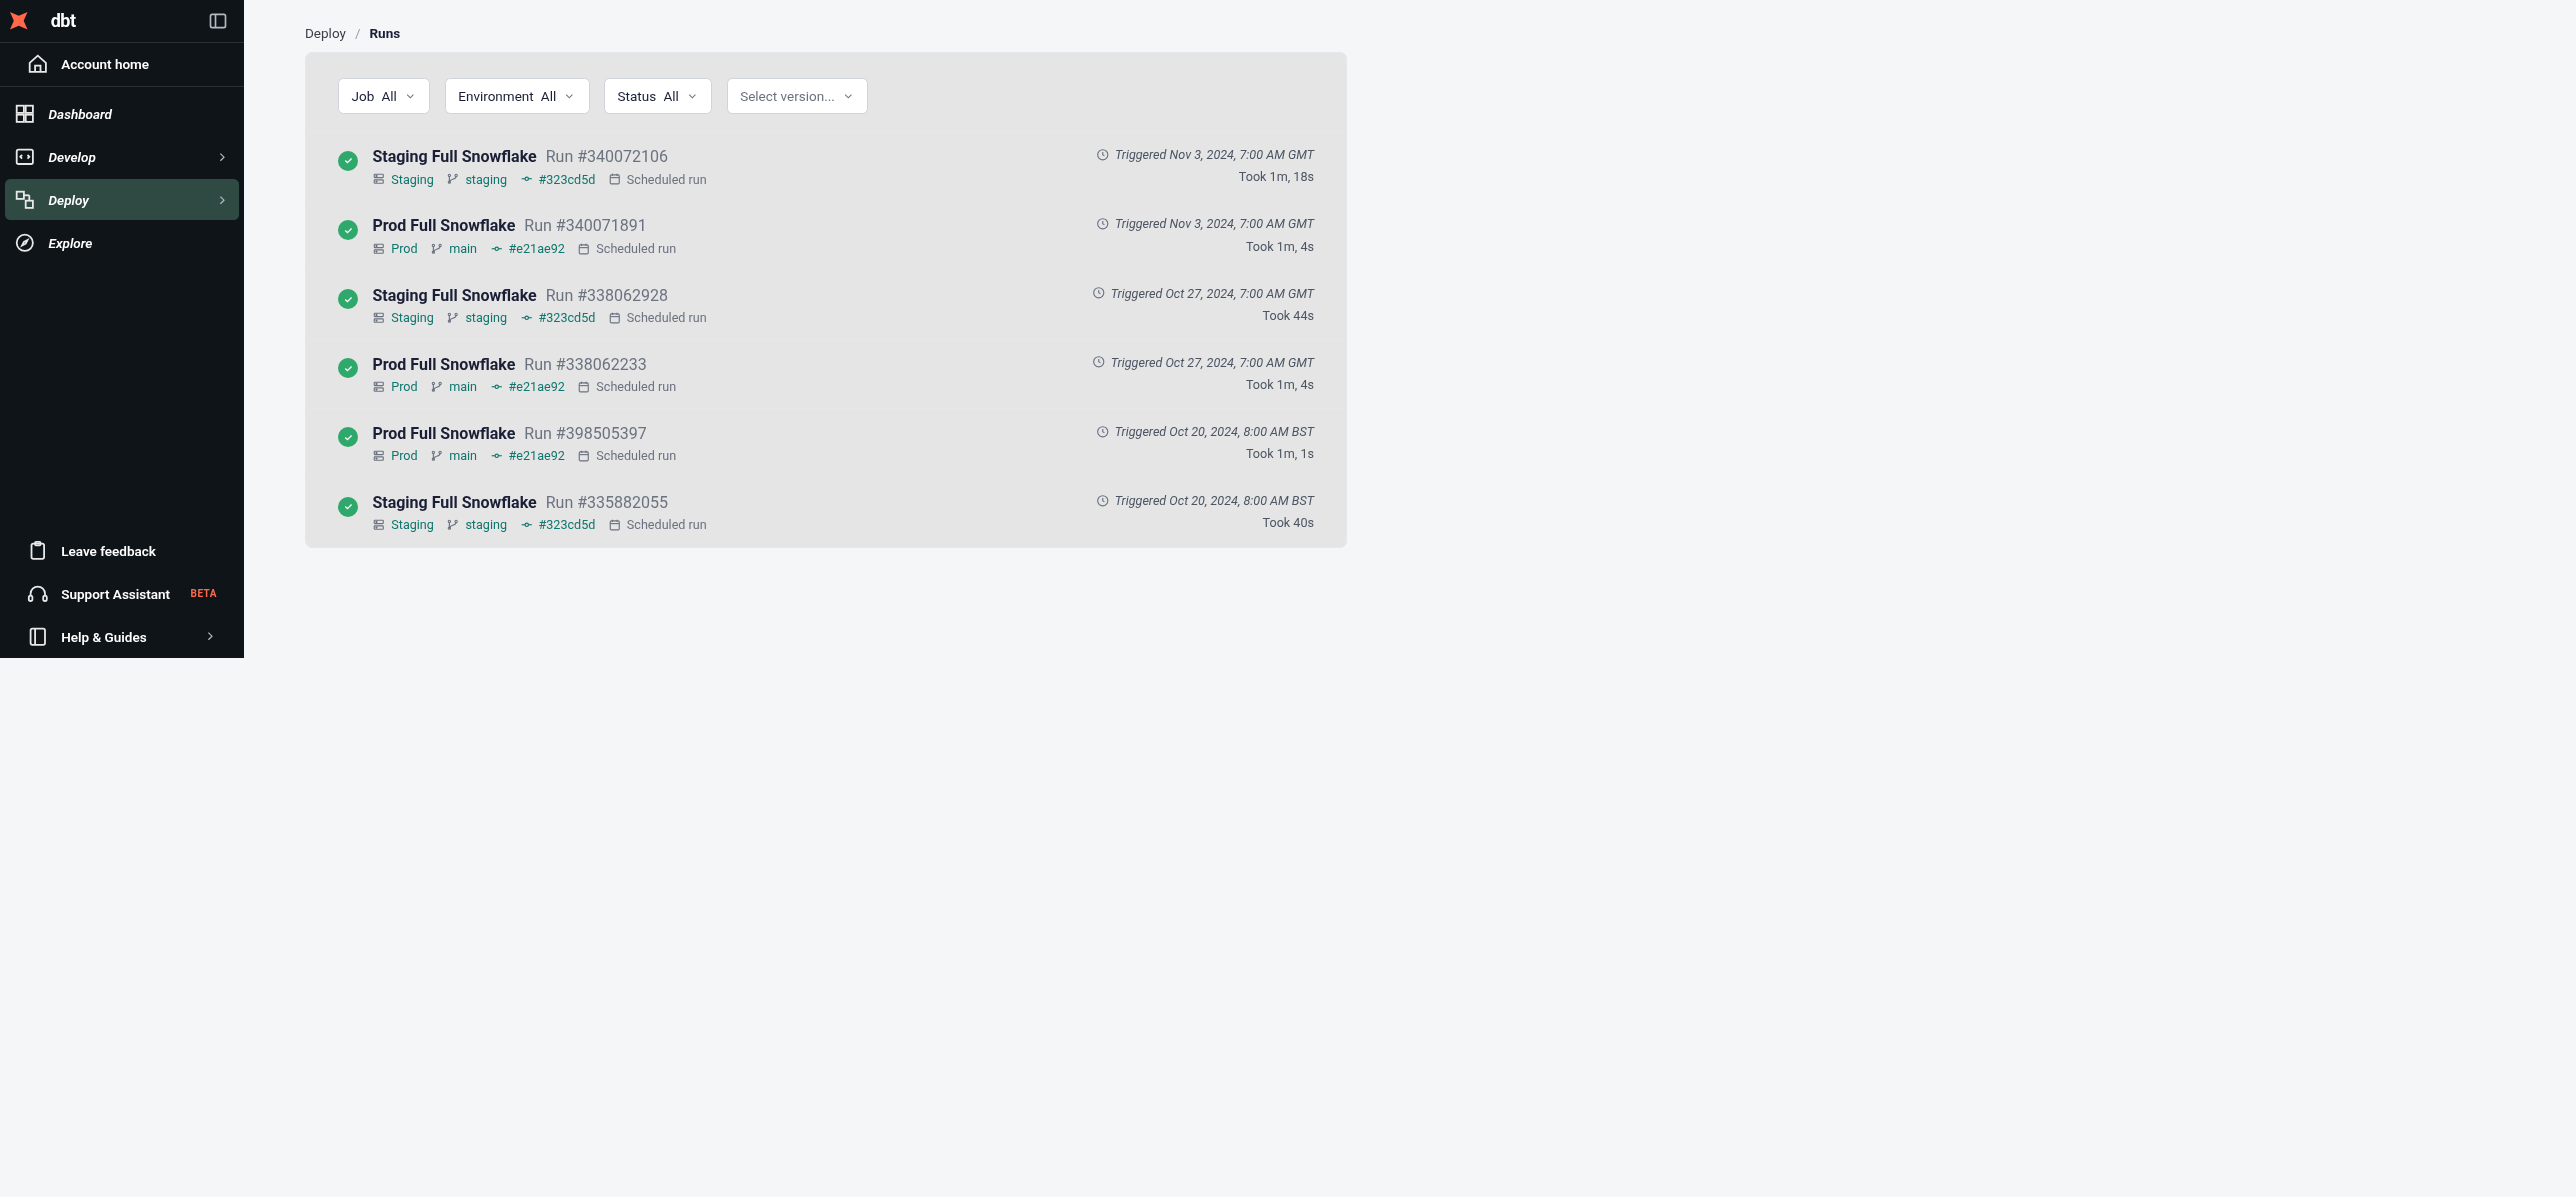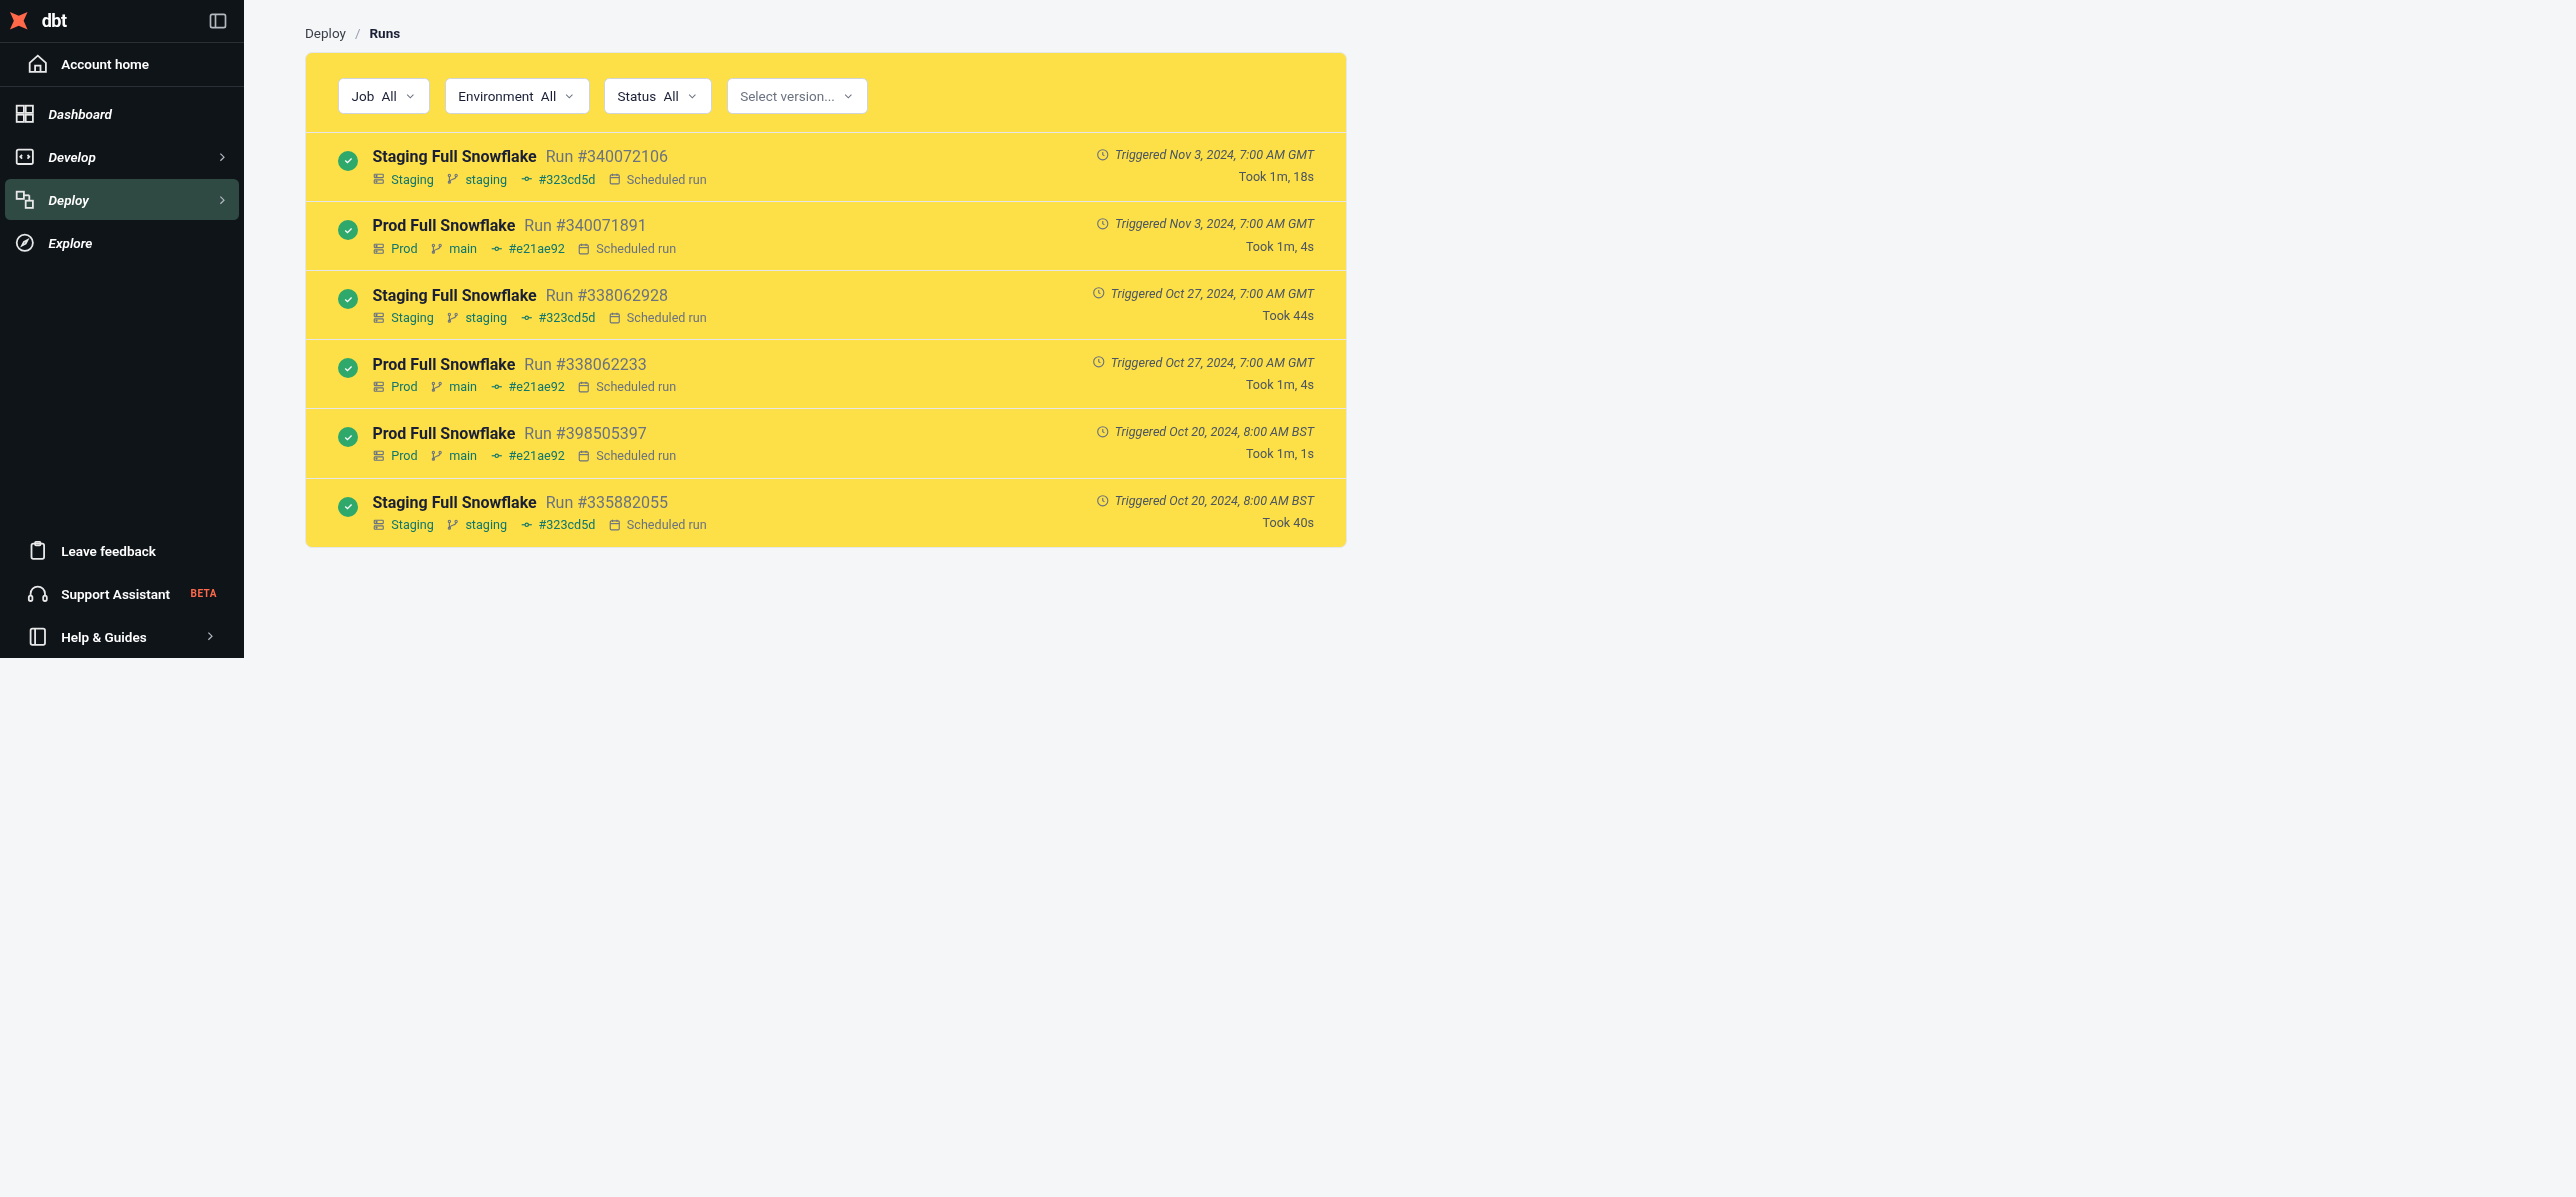--- a/index.html
+++ b/index.html
@@ -25,21 +25,21 @@
 .sidebar-header {
   display: flex;
   align-items: center;
   justify-content: space-between;
   padding: 9px 16px 9px 7.2px;
   border-bottom: 0.9px solid #2a2f36;
 }
 .logo-wrap {
   display: flex;
   align-items: center;
-  gap: 11px;
+  gap: 20px;
 }
 .logo-mark {
   width: 23.5px;
   height: 23.5px;
   color: #ff694a;
 }
 .logo-text {
   font-size: 18px;
   font-weight: 700;
   color: #ffffff;
@@ -155,21 +155,21 @@
 
 .page-title {
   font-size: 31px;
   font-weight: 800;
   color: #1a1f36;
   letter-spacing: -0.5px;
   margin-bottom: 27px;
 }
 
 .card {
-  background: #fde047;
+  background: #e5e5e5;
   border-radius: 7.2px;
   border: 0.9px solid #e5e7eb;
   padding: 0;
 }
 
 .filters {
   display: flex;
   gap: 14.4px;
   padding: 25px 32px 18px 32px;
 }

